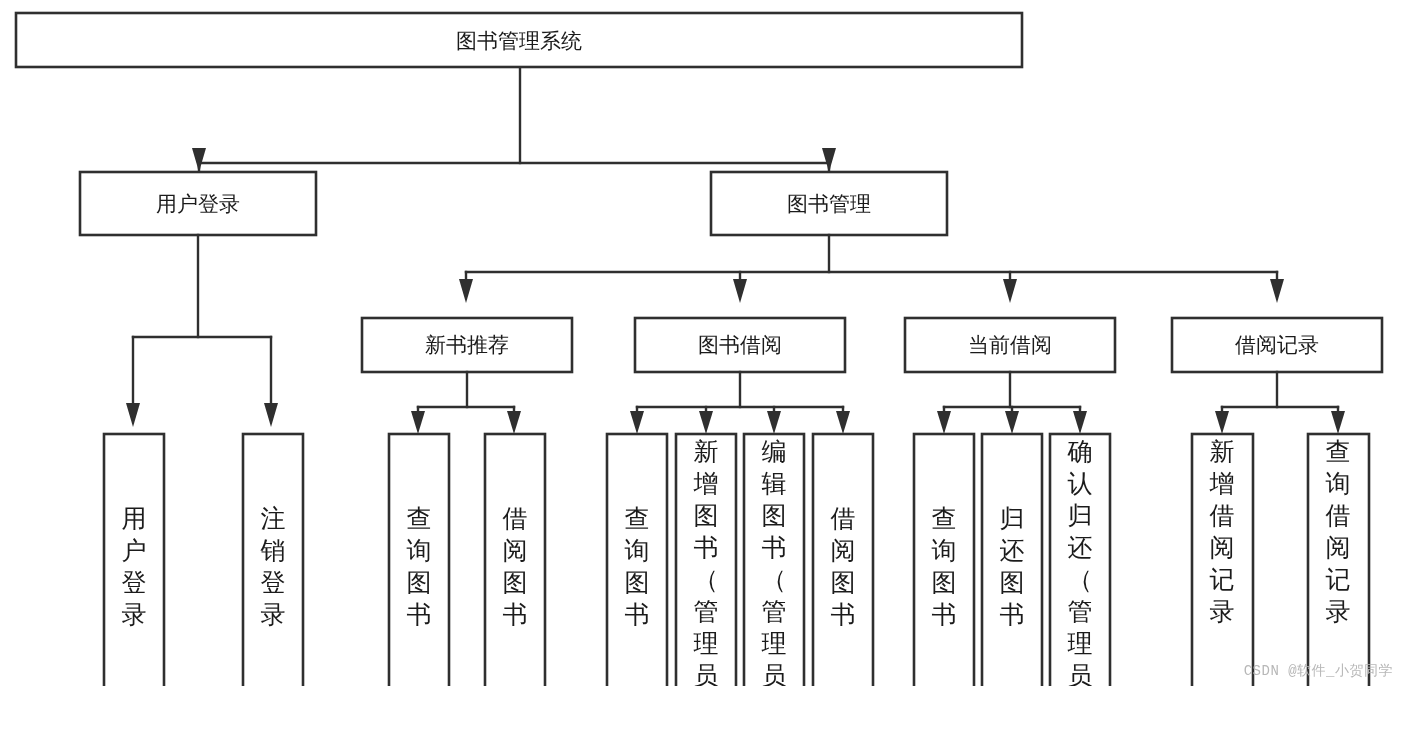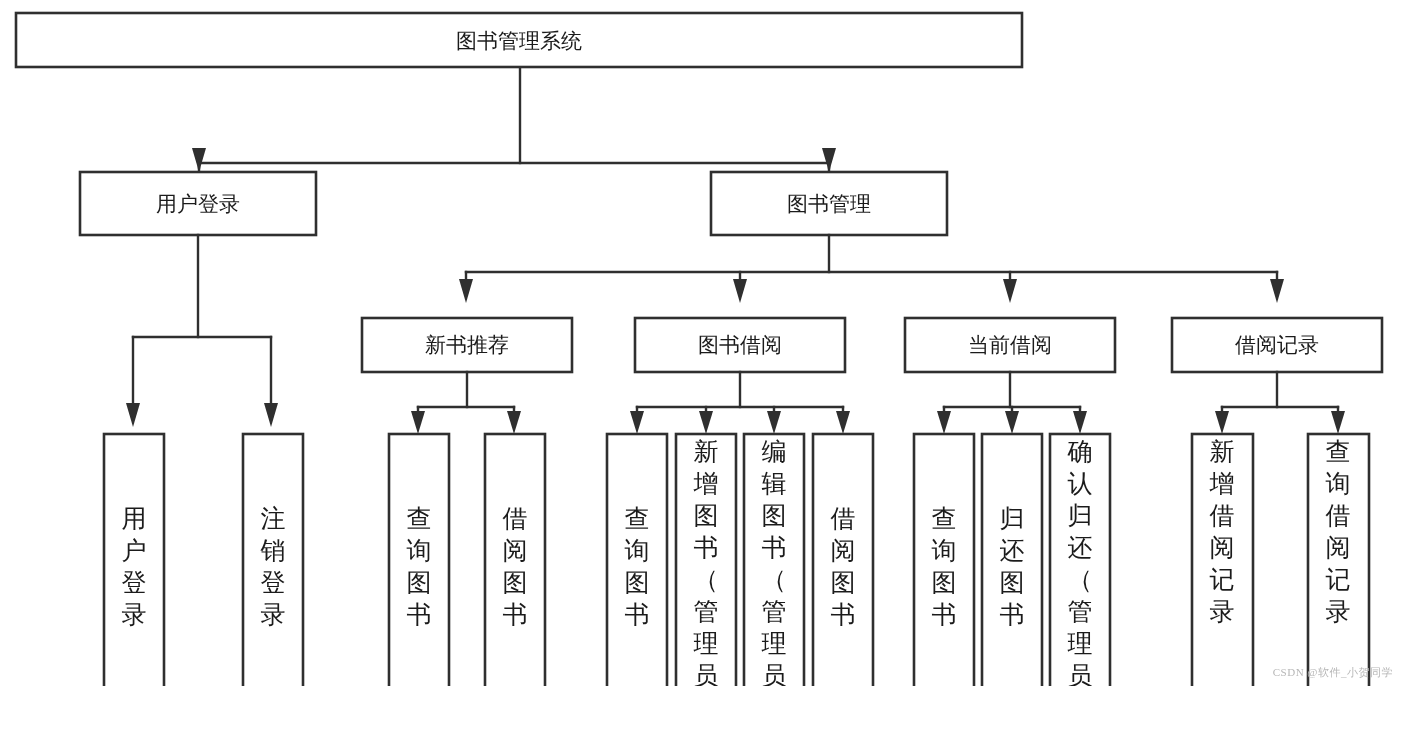--- a/index.html
+++ b/index.html
@@ -48,22 +48,22 @@
   .node-label-v {
     font-family: "Liberation Sans", "DejaVu Sans", sans-serif;
     font-size: 25px;
     fill: #1b1b1b;
     text-anchor: middle;
   }
   .watermark-text {
     position: absolute;
     right: 12px;
     bottom: 6px;
-    font-family: Liberation Serif, serif;
-    font-size: 11px;
+    font-family: Liberation Mono, monospace;
+    font-size: 14px;
     color: #b7b7b7;
     letter-spacing: 0.5px;
     white-space: nowrap;
     user-select: none;
   }
 </style>
 </head>
 <body>
 
 <div id="canvas-wrap">

